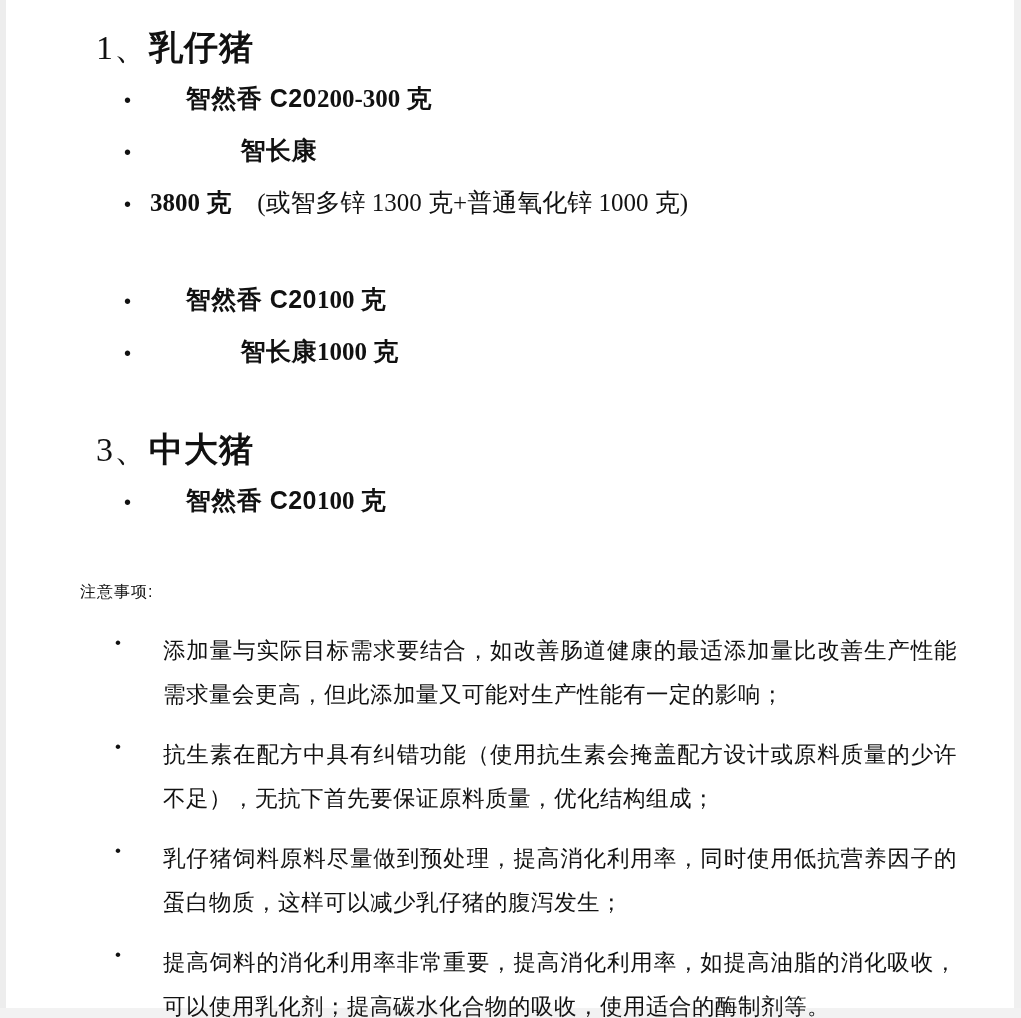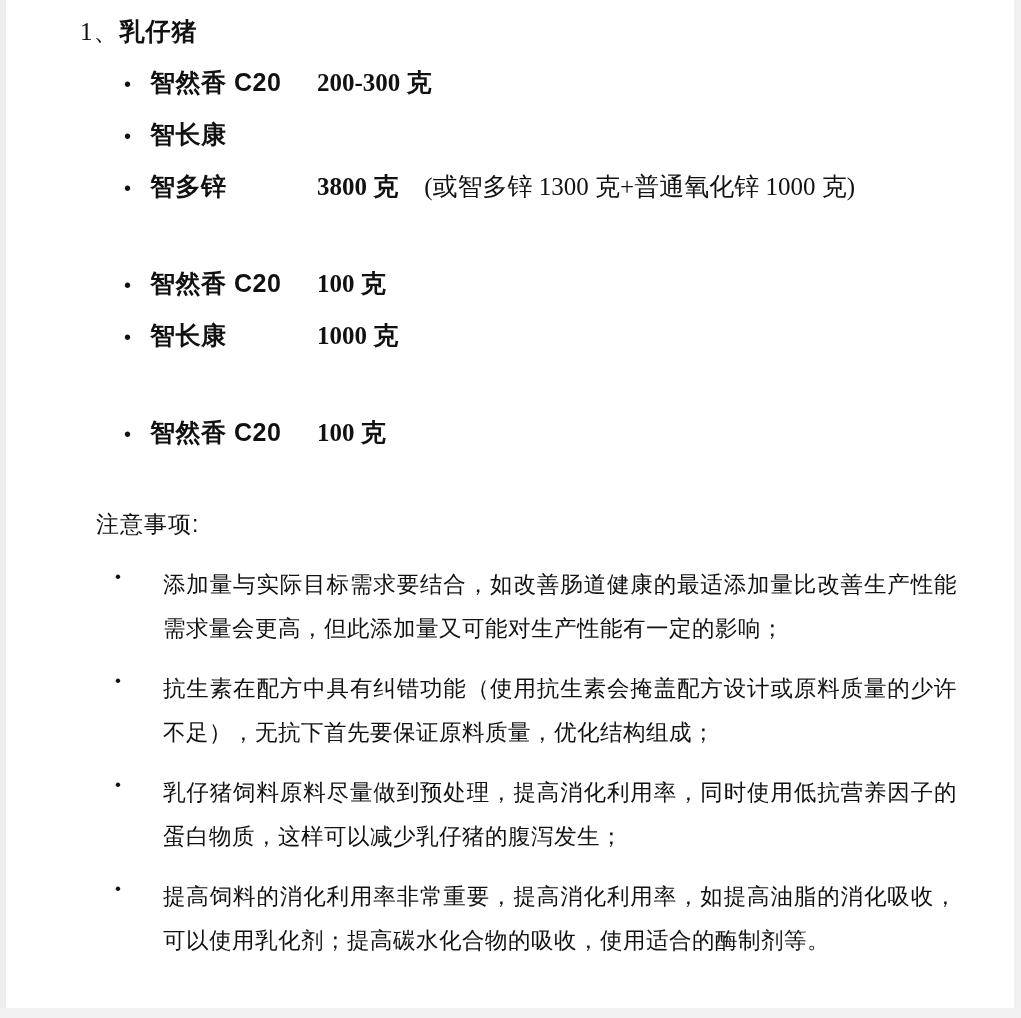--- a/index.html
+++ b/index.html
@@ -24,22 +24,22 @@
     position: absolute;
     left: 80px;
     top: 14px;
     width: 885px;
   }
 
   .section { margin: 0; }
   .section + .section { margin-top: 62px; }
 
   .sec-head {
-    margin: 0;
-    font-size: 25px;
+    margin: 16px;
+    font-size: 34px;
     line-height: 34px;
     font-weight: 600;
     font-family: "Liberation Sans", "DejaVu Sans", sans-serif;
     letter-spacing: 1px;
   }
   .sec-head .sec-num {
     font-family: "Liberation Serif", "DejaVu Serif", serif;
     font-weight: 500;
   }
 
@@ -57,29 +57,30 @@
     font-size: 20px;
     font-family: "Liberation Sans", "DejaVu Sans", sans-serif;
     flex: 0 0 26px;
   }
   .item .iname {
     flex: 0 0 167px;
     width: 167px;
     font-weight: 600;
     font-family: "Liberation Sans", "DejaVu Sans", sans-serif;
     letter-spacing: 0.5px;
+    text-align: right;
   }
   .item .iamount { font-weight: 700; }
   .item .inote   { margin-left: 26px; font-weight: 400; }
   .item .inote:empty { display: none; }
 
   .notes { margin-top: 58px; }
   .notes-head {
-    margin: 16px;
-    font-size: 23px;
+    margin: 0;
+    font-size: 16px;
     line-height: 30px;
     font-weight: 400;
     font-family: "Liberation Sans", "DejaVu Sans", sans-serif;
     letter-spacing: 1px;
   }
   .notes-list { margin-top: 14px; }
   .note {
     display: flex;
     align-items: flex-start;
     padding-left: 35px;
@@ -118,21 +119,20 @@
       <span class="iamount">200-300 克</span>
 
     </div>
     <div class="item">
       <span class="bullet">•</span>
       <span class="iname">智长康</span>
 
     </div>
     <div class="item">
       <span class="bullet">•</span>
-      <span class="iname">智多锌</span>
       <span class="iamount">3800 克</span>
       <span class="inote">(或智多锌 1300 克+普通氧化锌 1000 克)</span>
     </div>
   </div>
 
   <div class="section">
     <div class="item">
       <span class="bullet">•</span>
       <span class="iname">智然香 C20</span>
       <span class="iamount">100 克</span>
@@ -140,20 +140,21 @@
     </div>
     <div class="item">
       <span class="bullet">•</span>
       <span class="iname">智长康</span>
       <span class="iamount">1000 克</span>
 
     </div>
   </div>
 
   <div class="section">
+    <h2 class="sec-head"><span class="sec-num">3、</span><span>中大猪</span></h2>
     <div class="item">
       <span class="bullet">•</span>
       <span class="iname">智然香 C20</span>
       <span class="iamount">100 克</span>
 
     </div>
   </div>
 
   <div class="notes">
     <h3 class="notes-head">注意事项:</h3>

